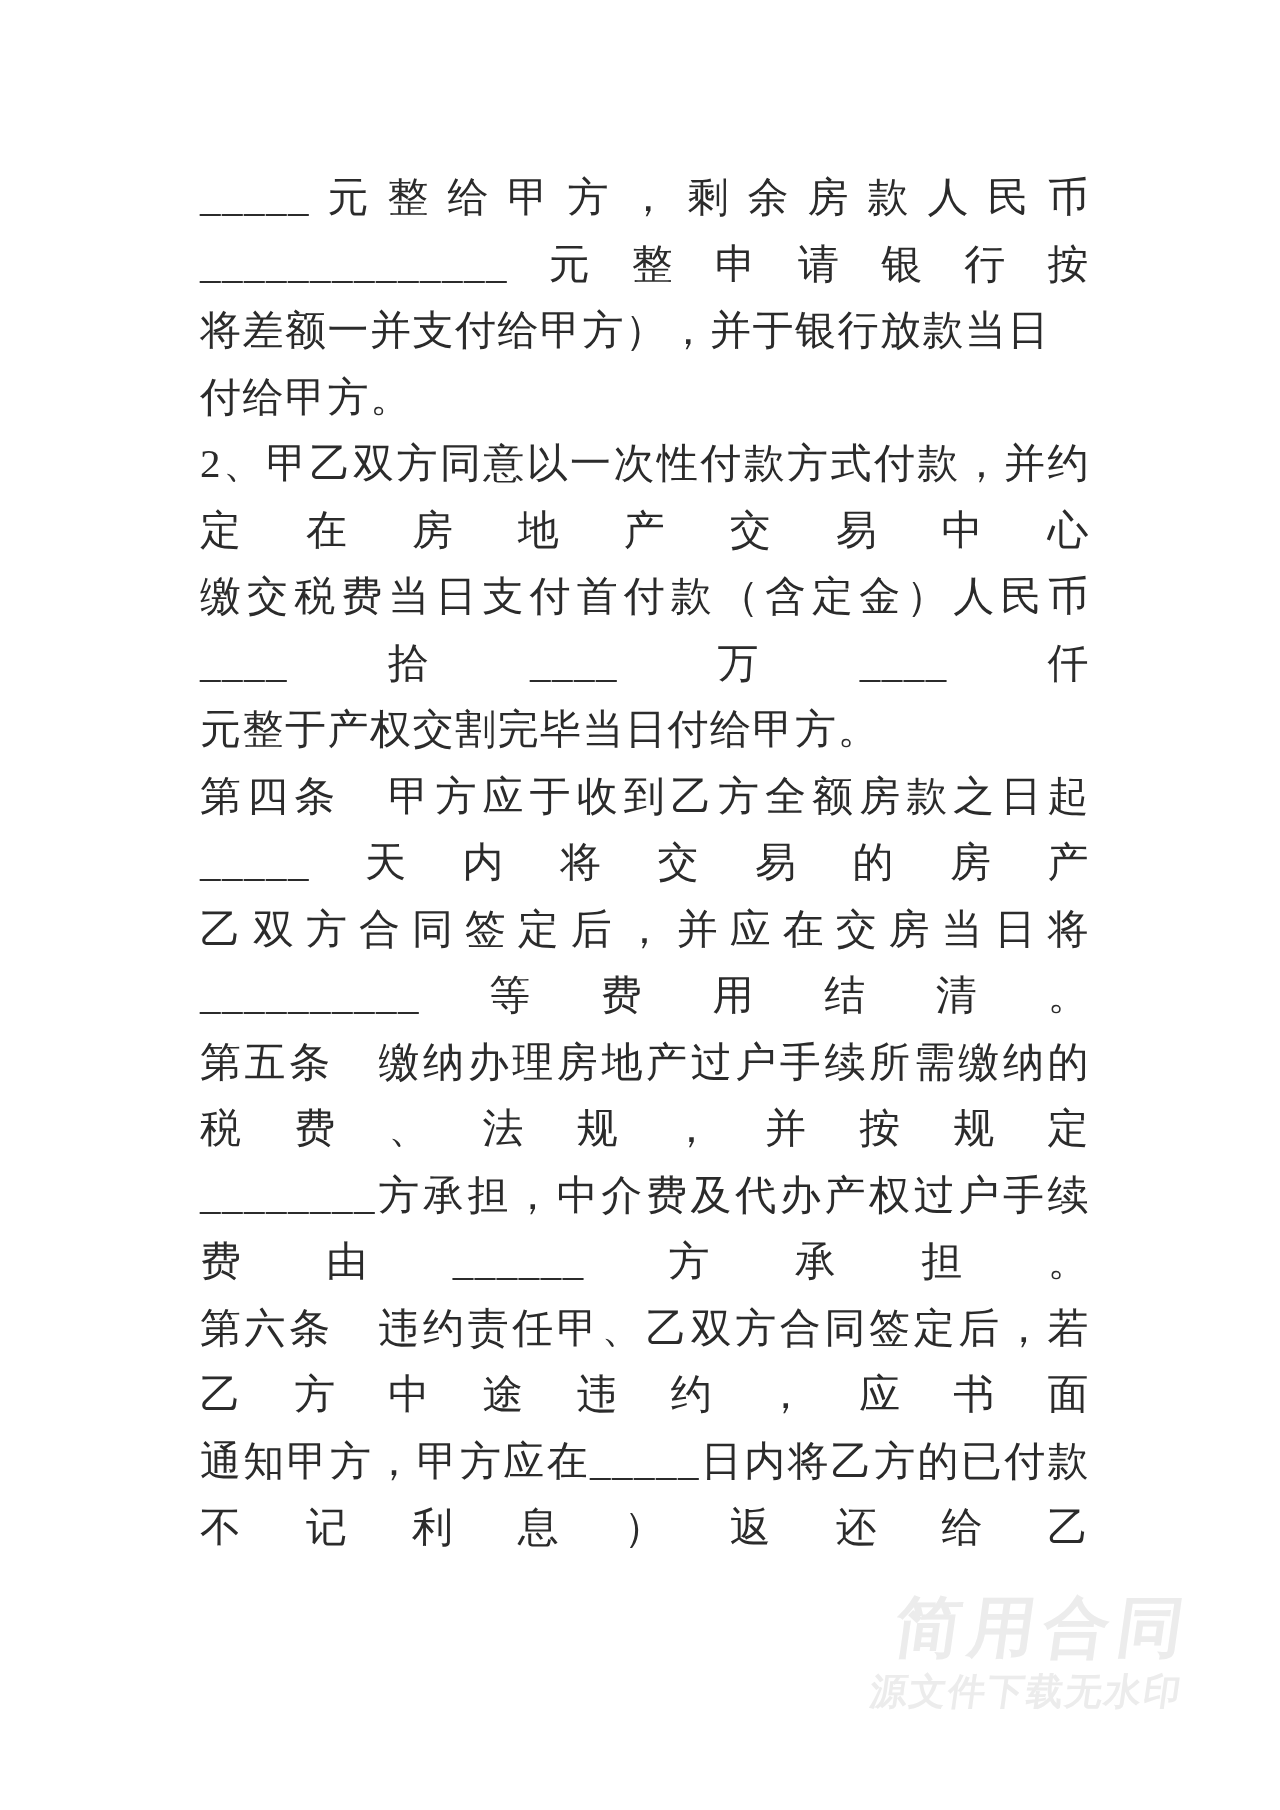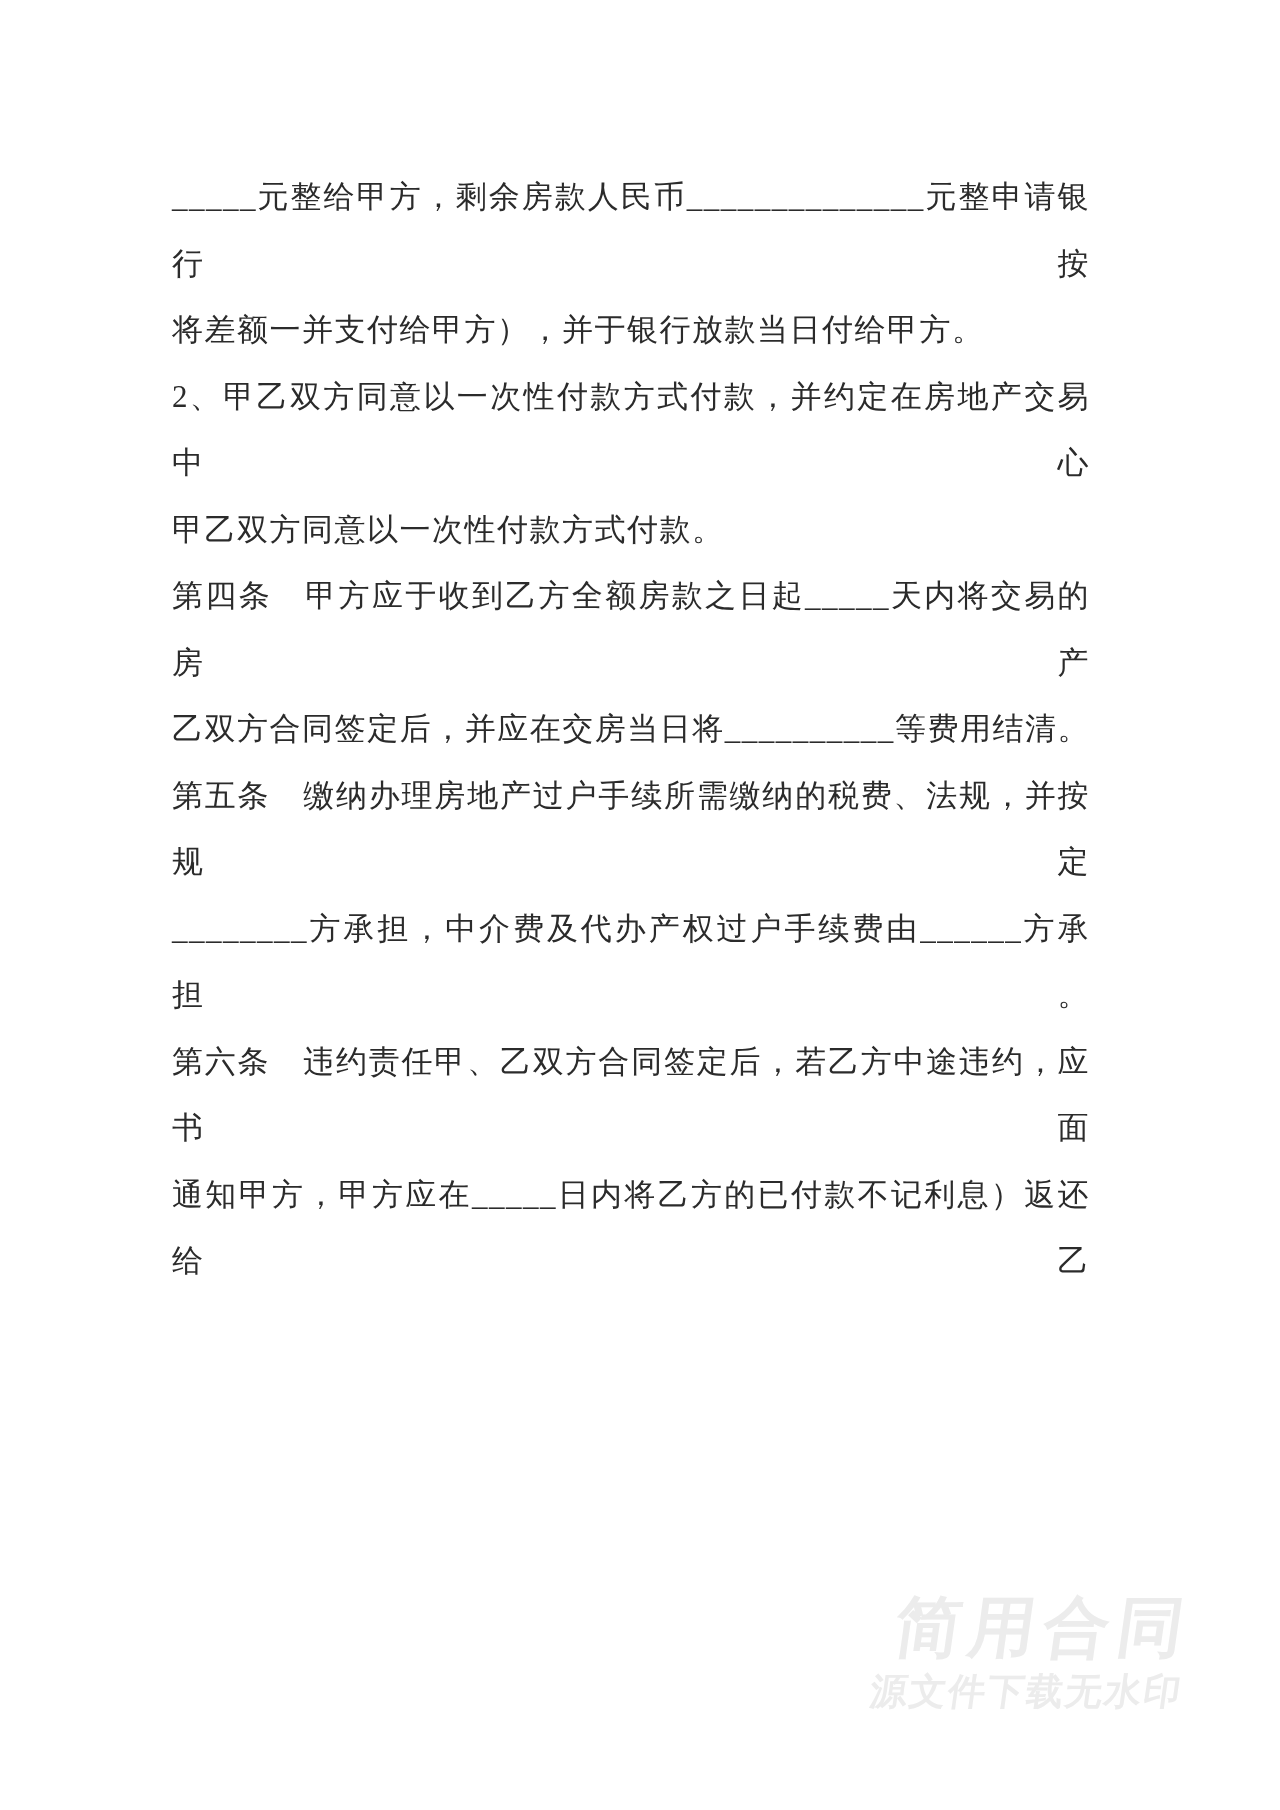--- a/index.html
+++ b/index.html
@@ -16,25 +16,26 @@
     font-family: "Liberation Serif", "DejaVu Serif", serif;
     color: #2b2b2b;
   }
   .doc-body {
     position: absolute;
     left: 172px;
     top: 164px;
     width: 918px;
   }
   .line {
-    font-size: 31px;
+    font-size: 41px;
     line-height: 66.5px;
     letter-spacing: 1.5px;
     white-space: pre-wrap;
     color: #2b2b2b;
+    margin-left: 28px;
   }
   .line.just {
     text-align: justify;
     text-align-last: justify;
     -moz-text-align-last: justify;
   }
   .watermark {
     position: absolute;
     right: 92px;
     top: 1592px;
@@ -62,21 +63,22 @@
 </style>
 </head>
 <body>
 
 <div class="page">
 
   <div class="doc-body">
     <div class="line just">_____元整给甲方，剩余房款人民币______________元整申请银行按</div>
     <div class="line">将差额一并支付给甲方），并于银行放款当日付给甲方。</div>
     <div class="line just">2、甲乙双方同意以一次性付款方式付款，并约定在房地产交易中心</div>
-    <div class="line">甲乙双方同意以一次性付款方式付款。</div>
+    <div class="line just">缴交税费当日支付首付款（含定金）人民币____拾____万____仟</div>
+    <div class="line">元整于产权交割完毕当日付给甲方。</div>
     <div class="line just">第四条　甲方应于收到乙方全额房款之日起_____天内将交易的房产</div>
     <div class="line just">乙双方合同签定后，并应在交房当日将__________等费用结清。</div>
     <div class="line just">第五条　缴纳办理房地产过户手续所需缴纳的税费、法规，并按规定</div>
     <div class="line just">________方承担，中介费及代办产权过户手续费由______方承担。</div>
     <div class="line just">第六条　违约责任甲、乙双方合同签定后，若乙方中途违约，应书面</div>
     <div class="line just">通知甲方，甲方应在_____日内将乙方的已付款不记利息）返还给乙</div>
 
   </div>
 
   <div class="watermark">

